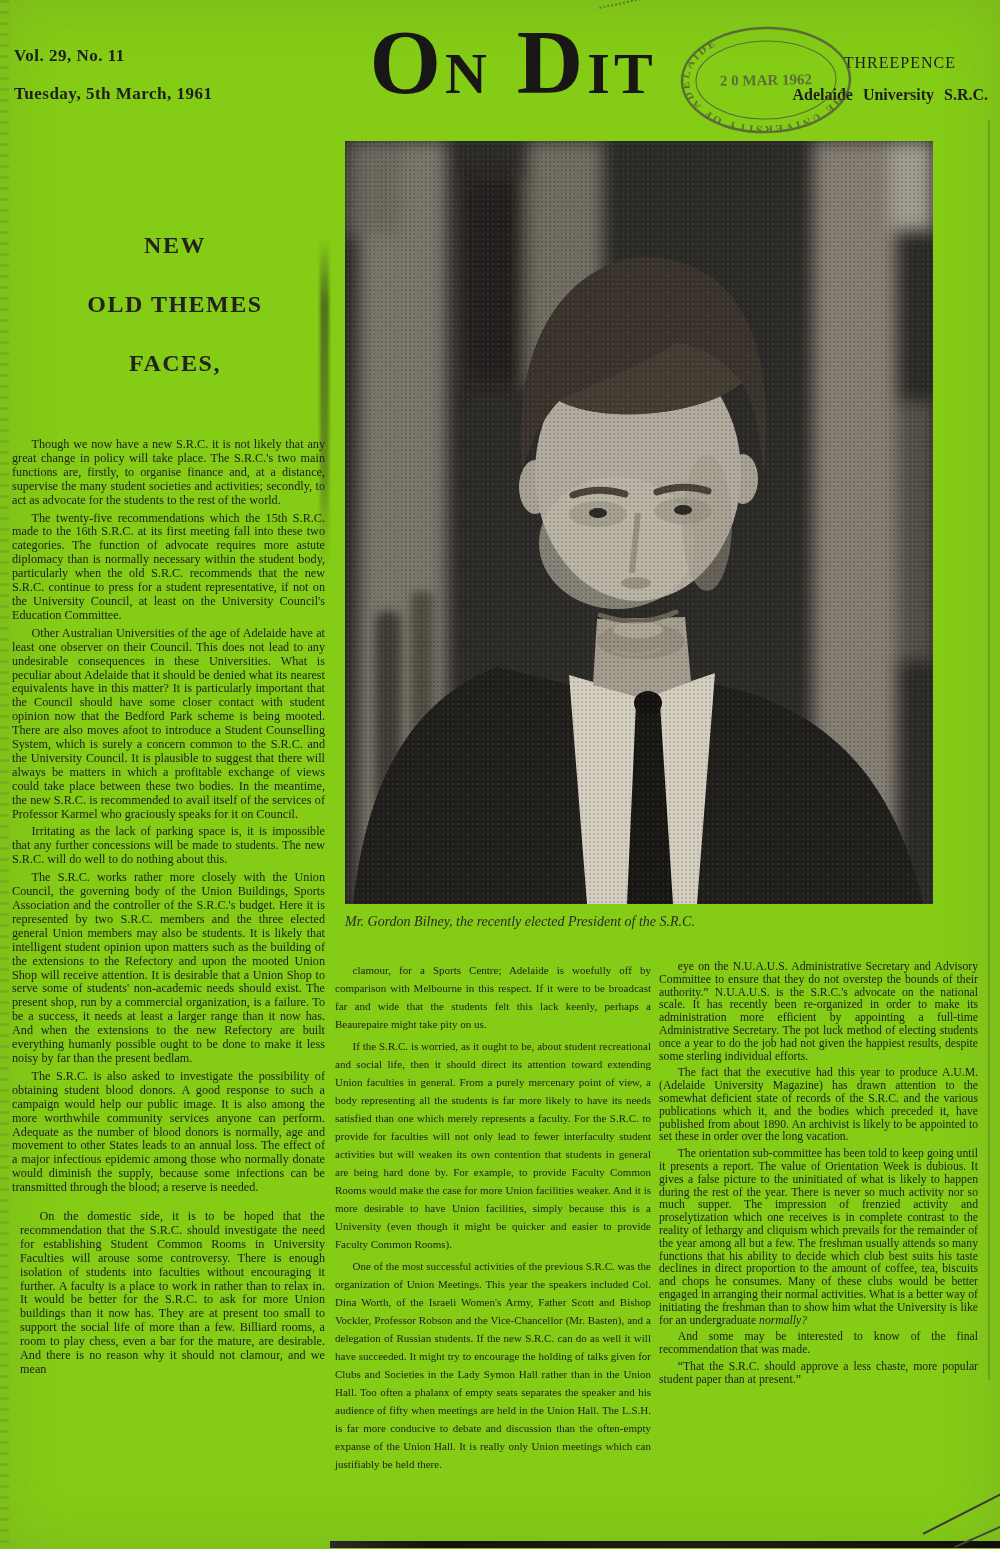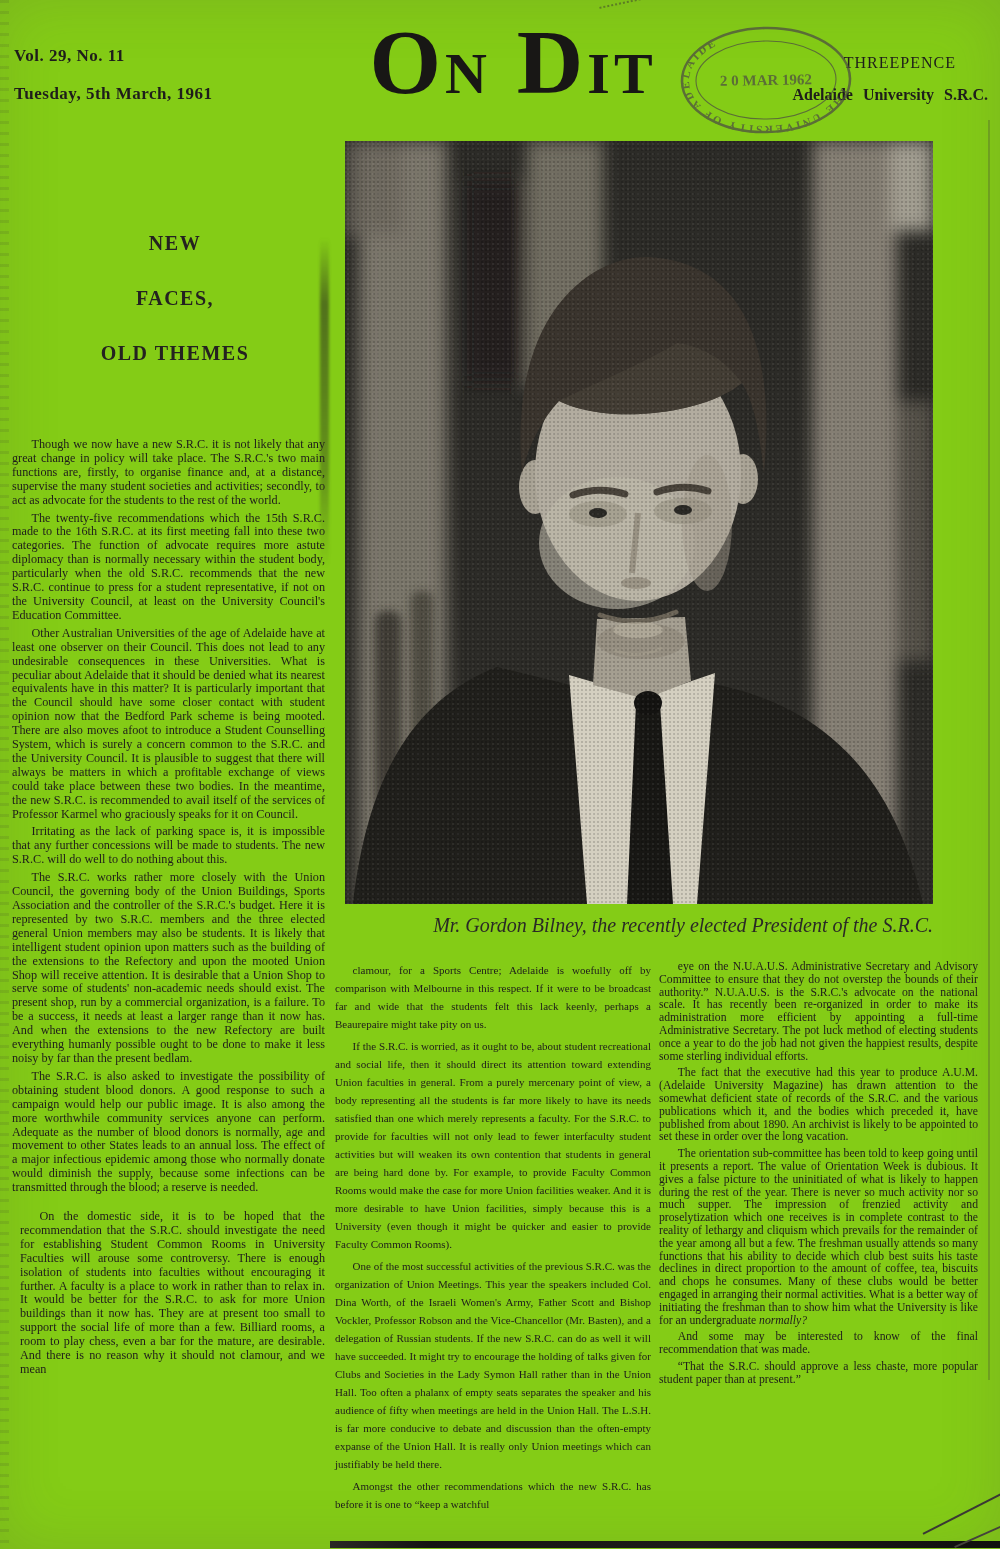--- a/index.html
+++ b/index.html
@@ -18,33 +18,33 @@
   .masthead .cap   { font-size:92px; line-height:1; letter-spacing:4px; }
   .masthead .small { font-size:58px; line-height:1; letter-spacing:4px; }
   .masthead .gap   { display:inline-block; width:26px; }
   .price      { position:absolute; right:44px;  top:54px; font-size:16px; font-weight:normal; letter-spacing:1px; }
   .publisher  { position:absolute; right:12px;  top:86px; font-size:16px; font-weight:bold; word-spacing:6px; }
   .stamp      { position:absolute; left:676px; top:22px; width:180px; height:116px;
                 transform:rotate(-7deg); opacity:.72; }
   
   .headline { position:absolute; left:30px; top:232px; width:290px; text-align:center;
               font-weight:bold; color:#242220; }
-  .headline div { font-size:20px; letter-spacing:1.5px; margin-bottom:32px; }
+  .headline div { font-size:24px; letter-spacing:1.5px; margin-bottom:32px; }
   
   .col { position:absolute; text-align:justify; }
   .col p { text-indent:1.6em; margin-bottom:4px; }
   .col-left   { left:12px;  top:438px; width:313px; font-size:12.2px; line-height:13.9px; }
   .col-mid    { left:335px; top:961px; width:316px; font-size:11px; line-height:18px; }
   .col-right  { left:659px; top:961px; width:319px; font-size:11.7px; line-height:12.8px; }
   .col p.gap-top { margin-top:15px;margin-left:8px; }
   .col em { font-style:italic; }
   
   .photo { position:absolute; left:345px; top:141px; width:588px; height:763px; background:#2e2d29; }
-  .caption { position:absolute; left:345px; top:914px; width:588px; text-align:right;
-             font-style:italic; font-size:20px; color:#2a2926; }
+  .caption { position:absolute; left:345px; top:914px; width:588px; text-align:left;
+             font-style:italic; font-size:14px; color:#2a2926; }
   
   .left-edge { position:absolute; left:0; top:0; width:9px; height:100%;
                background:repeating-linear-gradient(to bottom, rgba(55,52,45,.35) 0 3px, transparent 3px 11px);
                opacity:.35; }
   .right-rule { position:absolute; left:988px; top:120px; width:2px; height:1260px;
                 background:rgba(70,66,58,.28); }
   .fold-smudge { position:absolute; left:320px; top:238px; width:9px; height:330px;
                  background:linear-gradient(to bottom, transparent, rgba(40,38,33,.55) 20%, rgba(40,38,33,.35) 70%, transparent);
                  filter:blur(1.5px); }
   .bottom-bar { position:absolute; left:330px; top:1541px; width:670px; height:7px;
@@ -78,22 +78,22 @@
       <path id="rimPath" d="M 13 58 A 77 46 0 1 1 167 58 A 77 46 0 1 1 13 58" fill="none"></path>
       <text font-size="11" font-weight="bold" fill="#4c4a44" letter-spacing="2.5" font-family="Liberation Serif, serif">
         <textPath href="#rimPath" startOffset="8">THE UNIVERSITY OF ADELAIDE</textPath>
       </text>
       <text x="90" y="63" text-anchor="middle" font-size="15" font-weight="bold" fill="#4c4a44" font-family="Liberation Serif, serif" transform="rotate(180 90 58)">2 0 MAR 1962</text>
     </g>
   </svg>
 
   <div class="headline">
     <div>NEW</div>
+    <div>OLD THEMES</div>
     <div>FACES,</div>
-    <div>OLD THEMES</div>
   </div>
 
   <svg class="photo" viewBox="0 0 588 763" preserveAspectRatio="none">
     <defs>
       <filter id="b8">
           <feGaussianBlur stdDeviation="8"></feGaussianBlur>
         </filter>
       <filter id="b4">
           <feGaussianBlur stdDeviation="4"></feGaussianBlur>
         </filter>
@@ -161,21 +161,20 @@
     <p>Irritating as the lack of parking space is, it is impossible that any further concessions will be made to students.  The new S.R.C. will do well to do nothing about this.</p>
     <p>The S.R.C. works rather more closely with the Union Council, the governing body of the Union Buildings, Sports Association and the controller of the S.R.C.'s budget.  Here it is represented by two S.R.C. members and the three elected general Union members may also be students.  It is likely that intelligent student opinion upon matters such as the building of the extensions to the Refectory and upon the mooted Union Shop will receive attention.  It is desirable that a Union Shop to serve some of students' non-academic needs should exist.  The present shop, run by a commercial organization, is a failure.  To be a success, it needs at least a larger range than it now has.  And when the extensions to the new Refectory are built everything humanly possible ought to be done to make it less noisy by far than the present bedlam.</p>
     <p>The S.R.C. is also asked to investigate the possibility of obtaining student blood donors.  A good response to such a campaign would help our public image.  It is also among the more worthwhile community services anyone can perform.  Adequate as the number of blood donors is normally, age and movement to other States leads to an annual loss.  The effect of a major infectious epidemic among those who normally donate would diminish the supply, because some infections can be transmitted through the blood; a reserve is needed.</p>
     <p class="gap-top">On the domestic side, it is to be hoped that the recommendation that the S.R.C. should investigate the need for establishing Student Common Rooms in University Faculties will arouse some controversy.  There is enough isolation of students into faculties without encouraging it further.  A faculty is a place to work in rather than to relax in. It would be better for the S.R.C. to ask for more Union buildings than it now has. They are at present too small to support the social life of more than a few.  Billiard rooms, a room to play chess, even a bar for the mature, are desirable.  And there is no reason why it should not clamour, and we mean</p>
   </div>
 
   <div class="col col-mid">
     <p>clamour, for a Sports Centre; Adelaide is woefully off by comparison with Melbourne in this respect. If it were to be broadcast far and wide that the students felt this lack keenly, perhaps a Beaurepaire might take pity on us.</p>
     <p>If the S.R.C. is worried, as it ought to be, about student recreational and social life, then it should direct its attention toward extending Union faculties in general.  From a purely mercenary point of view, a body representing all the students is far more likely to have its needs satisfied than one which merely represents a faculty.  For the S.R.C. to provide for faculties will not only lead to fewer interfaculty student activities but will weaken its own contention that students in general are being hard done by.  For example, to provide Faculty Common Rooms would make the case for more Union facilities weaker.  And it is more desirable to have Union facilities, simply because this is a University (even though it might be quicker and easier to provide Faculty Common Rooms).</p>
     <p>One of the most successful activities of the previous S.R.C. was the organization of Union Meetings.  This year the speakers included Col. Dina Worth, of the Israeli Women's Army, Father Scott and Bishop Vockler, Professor Robson and the Vice-Chancellor (Mr. Basten), and a delegation of Russian students.  If the new S.R.C. can do as well it will have succeeded.  It might try to encourage the holding of talks given for Clubs and Societies in the Lady Symon Hall rather than in the Union Hall.  Too often a phalanx of empty seats separates the speaker and his audience of fifty when meetings are held in the Union Hall. The L.S.H. is far more conducive to debate and discussion than the often-empty expanse of the Union Hall.  It is really only Union meetings which can justifiably be held there.</p>
-    <p>Amongst the other recommendations which the new S.R.C. has before it is one to “keep a watchful</p>
   </div>
 
   <div class="col col-right">
     <p>eye on the N.U.A.U.S. Administrative Secretary and Advisory Committee to ensure that they do not overstep the bounds of their authority.” N.U.A.U.S. is the S.R.C.'s advocate on the national scale.  It has recently been re-organized in order to make its administration more efficient by appointing a full-time Administrative Secretary. The pot luck method of electing students once a year to do the job had not given the happiest results, despite some sterling individual efforts.</p>
     <p>The fact that the executive had this year to produce A.U.M. (Adelaide University Magazine) has drawn attention to the somewhat deficient state of records of the S.R.C. and the various publications which it, and the bodies which preceded it, have published from about 1890.  An archivist is likely to be appointed to set these in order over the long vacation.</p>
     <p><span>The orientation sub-committee has been told to keep going until it presents a report.  The value of Orientation Week is dubious.  It gives a false picture to the uninitiated of what is likely to happen during the rest of the year.  There is never so much activity nor so much supper.  The impression of frenzied activity and proselytization which one receives is in complete contrast to the reality of lethargy and cliquism which prevails for the remainder of the year among all but a few.  The freshman usually attends so many functions that his ability to decide which club best suits his taste declines in direct proportion to the amount of coffee, tea, biscuits and chops he consumes.  Many of these clubs would be better engaged in arranging their normal activities.  What is a better way of initiating the freshman than to show him what the University is like for an undergraduate </span><em>normally?</em></p>
     <p>And some may be interested to know of the final recommendation that was made.</p>
     <p>“That the S.R.C. should approve a less chaste, more popular student paper than at present.”</p>
   </div>
 

